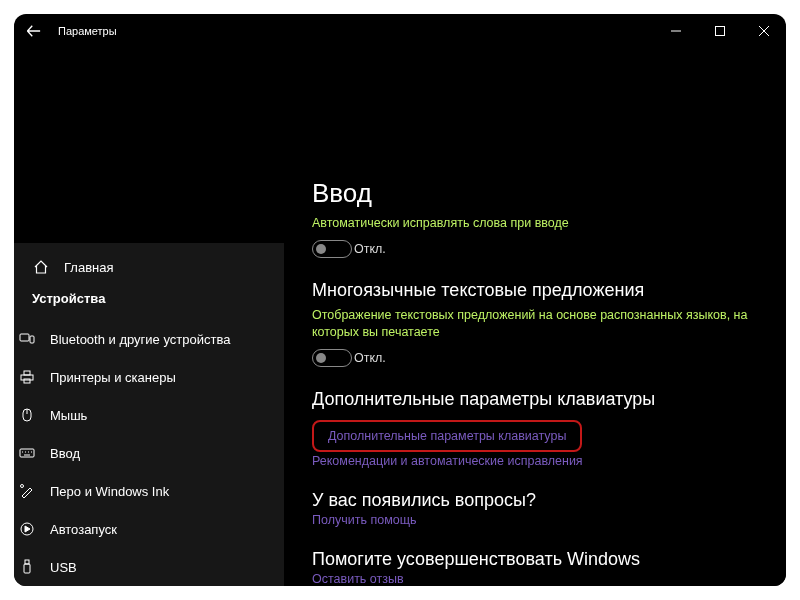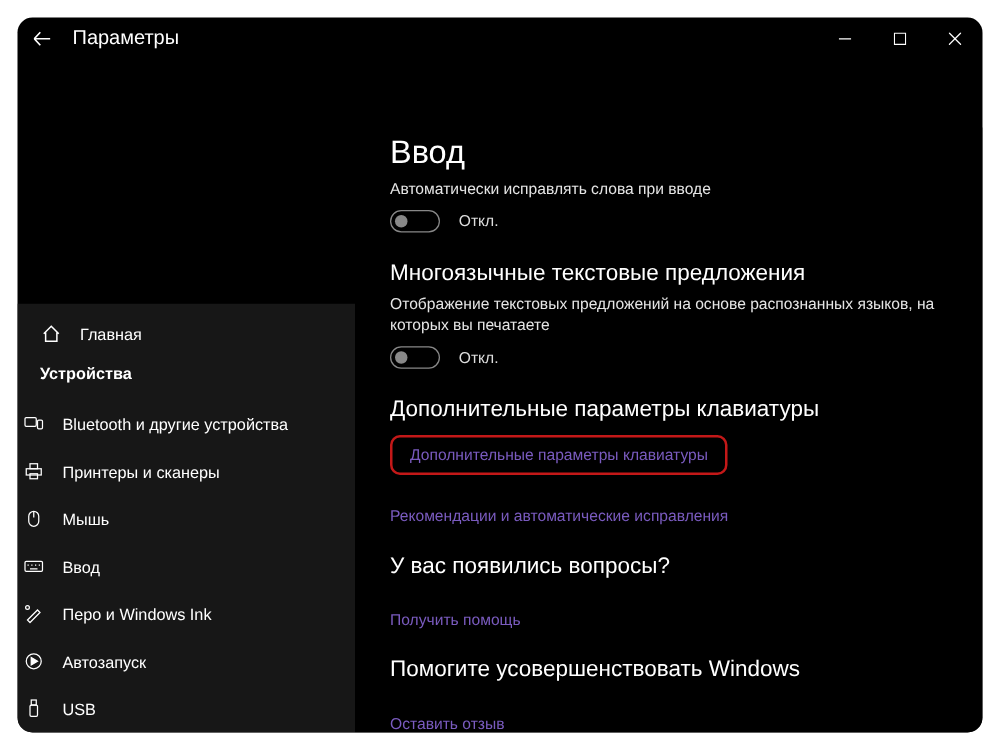--- a/index.html
+++ b/index.html
@@ -2,21 +2,21 @@
 <html><head>
 <meta charset="utf-8">
 <style>
   * { box-sizing: border-box; margin: 0; padding: 0; }
   html, body { width: 800px; height: 600px; overflow: hidden; font-family: "Segoe UI", Arial, sans-serif; background: #fff; }
   .frame { position: absolute; left: 14px; top: 14px; width: 772px; height: 572px; background: #000; border-radius: 12px; overflow: hidden; }
 
   
   .titlebar { height: 34px; display: flex; align-items: center; color: #fff; font-size: 12px; }
   .titlebar .back { width: 40px; display: flex; align-items: center; justify-content: center; color: #fff; font-size: 16px; }
-  .titlebar .title { flex: 0 0 auto; font-size: 16px; color: #fff; padding-left: 4px; }
+  .titlebar .title { flex: 0 0 auto; font-size: 11px; color: #fff; padding-left: 4px; }
   .titlebar .spacer { flex: 1; }
   .caption-btn { width: 44px; height: 34px; display: flex; align-items: center; justify-content: center; color: #fff; }
   .caption-btn svg { width: 10px; height: 10px; }
 
   .body { display: flex; height: calc(100% - 34px); align-items: flex-end; }
 
   
   .sidebar { width: 270px; background: #171717; color: #fff; padding-top: 6px; }
   .home-row { display: flex; align-items: center; height: 36px; padding-left: 18px; font-size: 13px; gap: 14px; }
   .home-row .icon, .nav-item .icon { width: 18px; display:flex; align-items:center; justify-content:center; }
@@ -24,28 +24,28 @@
   .search-wrap input { flex: 1; background: transparent; border: none; outline: none; color: #aaa; font-size: 13px; font-family: inherit; }
   .search-wrap input::placeholder { color: #9a9a9a; }
   .search-wrap .sicon { color: #bbb; }
   .cat-label { font-size: 13px; font-weight: 700; padding: 6px 18px 14px 18px; }
   .nav-item { display: flex; align-items: center; height: 38px; padding-left: 4px; font-size: 13px; gap: 14px; color: #fff; }
   .nav-item svg { width: 16px; height: 16px; }
 
   
   .main { flex: 1; background: #000; color: #fff; padding: 4px 28px 0 28px; overflow: hidden; }
   .main h1 { font-size: 26px; font-weight: 400; margin-bottom: 2px; }
-  .desc { color: #e5e5e5; font-size: 12.5px; margin-top: 6px; line-height: 1.35; }
-  .toggle-row { display: flex; align-items: center; gap: 15px; margin-top: 8px; }
+  .desc { color: #bef264; font-size: 12.5px; margin-top: 6px; line-height: 1.35; }
+  .toggle-row { display: flex; align-items: center; gap: 2px; margin-top: 8px; }
   .toggle { width: 40px; height: 18px; border: 1px solid #888; border-radius: 10px; position: relative; }
   .toggle .knob { position: absolute; left: 3px; top: 3px; width: 10px; height: 10px; border-radius: 50%; background: #888; }
   .toggle-label { font-size: 12.5px; color: #ddd; }
   .section { margin-top: 22px; }
   .section h2 { font-size: 18px; font-weight: 400; }
-  .link { color: #7a5bbf; font-size: 12.5px; margin-top: 26px; display: block; }
+  .link { color: #7a5bbf; font-size: 12.5px; margin-top: 2px; display: block; }
   .link-box { display: inline-block; margin-top: 10px; padding: 7px 14px; border: 2.5px solid #c31818; border-radius: 8px; }
   .link-box .link { margin: 0; }
 </style>
 </head>
 <body>
 
 <div class="frame">
 
   <div class="titlebar">
     <div class="back">

